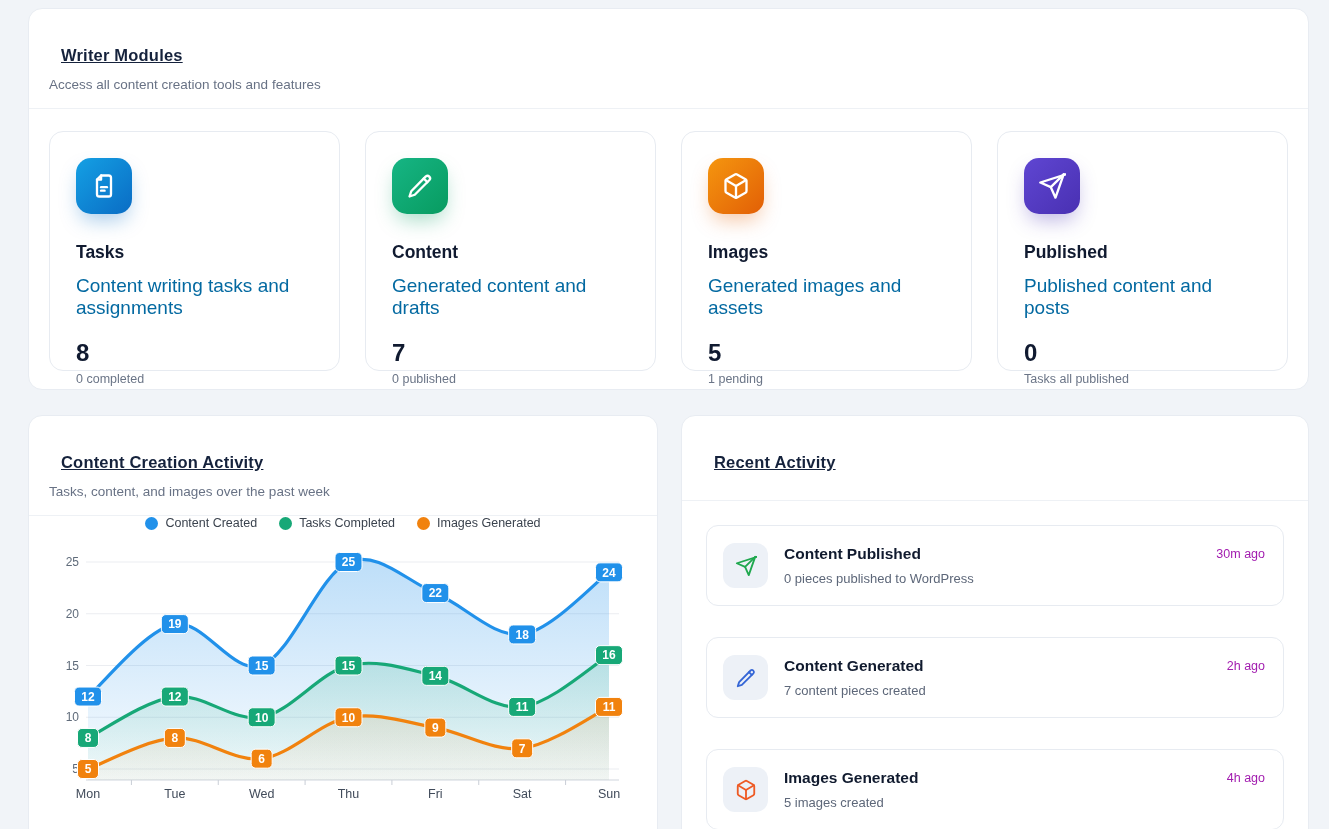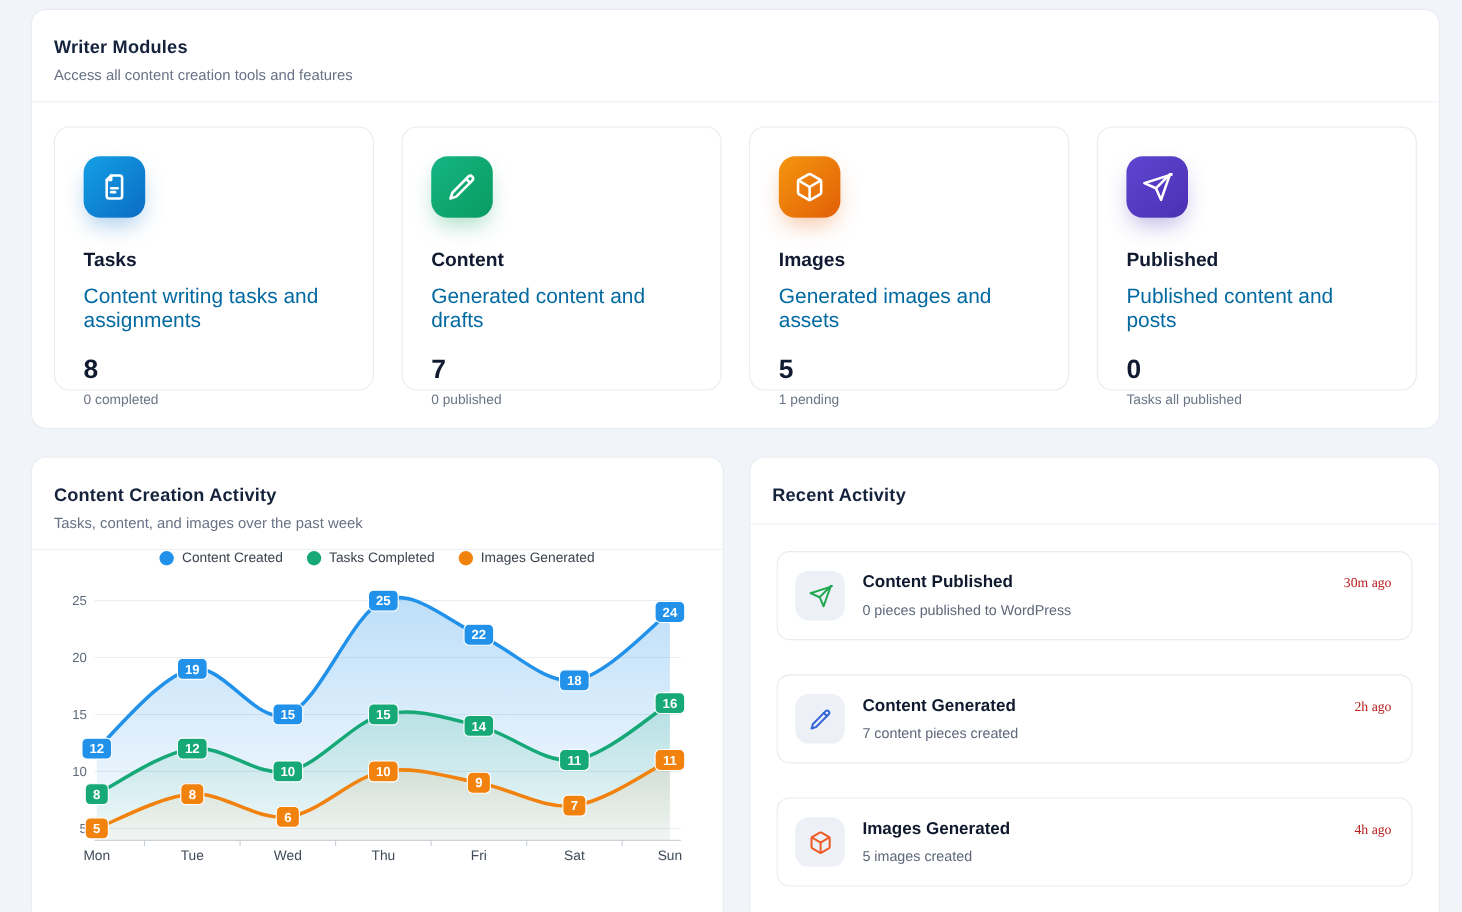--- a/index.html
+++ b/index.html
@@ -8,21 +8,21 @@
     position:relative; width:1329px; height:829px;
     background:#f1f4f8; overflow:hidden;
     font-family:"Liberation Sans", sans-serif;
     -webkit-font-smoothing:antialiased;
   }
   .panel {
     position:absolute; background:#ffffff;
     border:1px solid #e8ecf2; border-radius:14px;
   }
   .panel-header { padding:25px 20px 16px; border-bottom:1px solid #eef1f5; }
-  .panel-title { margin:0; font-size:16.5px; font-weight:700; color:#15223c; letter-spacing:.2px; }
+  .panel-title { margin:12px; font-size:16.5px; font-weight:700; color:#15223c; letter-spacing:.2px;text-decoration:underline; }
   .panel-subtitle { margin:8px 0 0; font-size:13.5px; color:#687285; }
 
   #modules-panel { left:28px; top:8px; width:1281px; height:382px; }
   .modules-grid { display:grid; grid-template-columns:repeat(4,1fr); gap:25px; padding:22px 20px; }
   .module-card {
     border:1px solid #e7ebf1; border-radius:14px; background:#fff;
     padding:26px; height:240px; cursor:pointer;
   }
   .tile {
     width:56px; height:56px; border-radius:15px;
@@ -49,21 +49,21 @@
     border:1px solid #e7ebf1; border-radius:12px;
     height:81px; padding:0 18px 0 16px; background:#fff;
   }
   .activity-icon {
     width:45px; height:45px; border-radius:12px; background:#edf1f7;
     display:flex; align-items:center; justify-content:center; flex:none;
   }
   .activity-body  { flex:1; }
   .activity-title { font-size:15.5px; font-weight:700; color:#101a2e; }
   .activity-desc  { margin-top:8px; font-size:13px; color:#5d6779; }
-  .activity-time  { font-size:12.5px; color:#b91c1c; align-self:flex-start; margin-top:21px;font-family:Liberation Serif, serif; }
+  .activity-time  { font-size:12.5px; color:#a21caf; align-self:flex-start; margin-top:21px; }
 </style>
 </head>
 <body>
 
 <div class="page">
 
   <section class="panel" id="modules-panel">
     <div class="panel-header">
       <h2 class="panel-title">Writer Modules</h2>
       <p class="panel-subtitle">Access all content creation tools and features</p>

